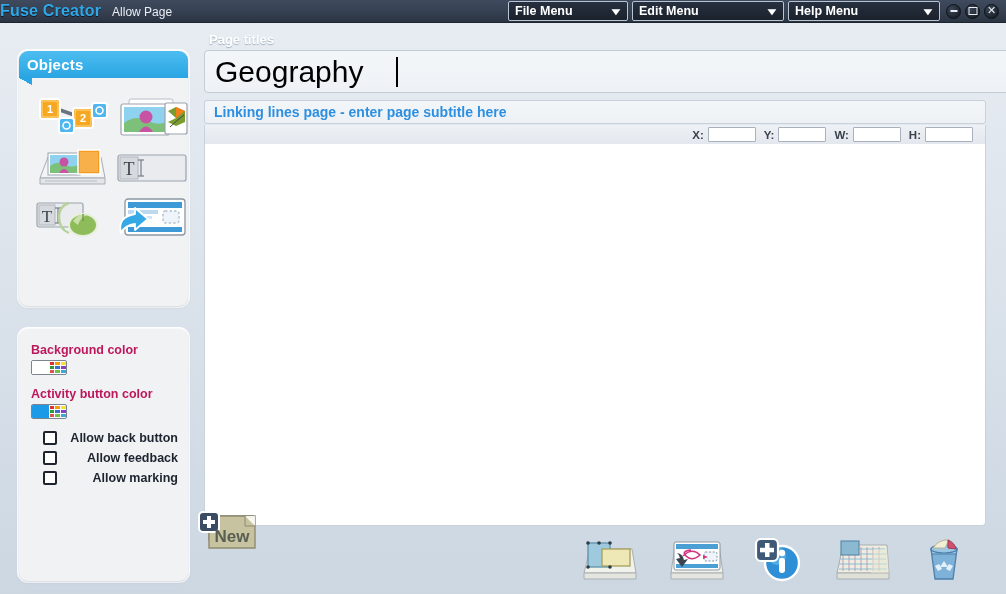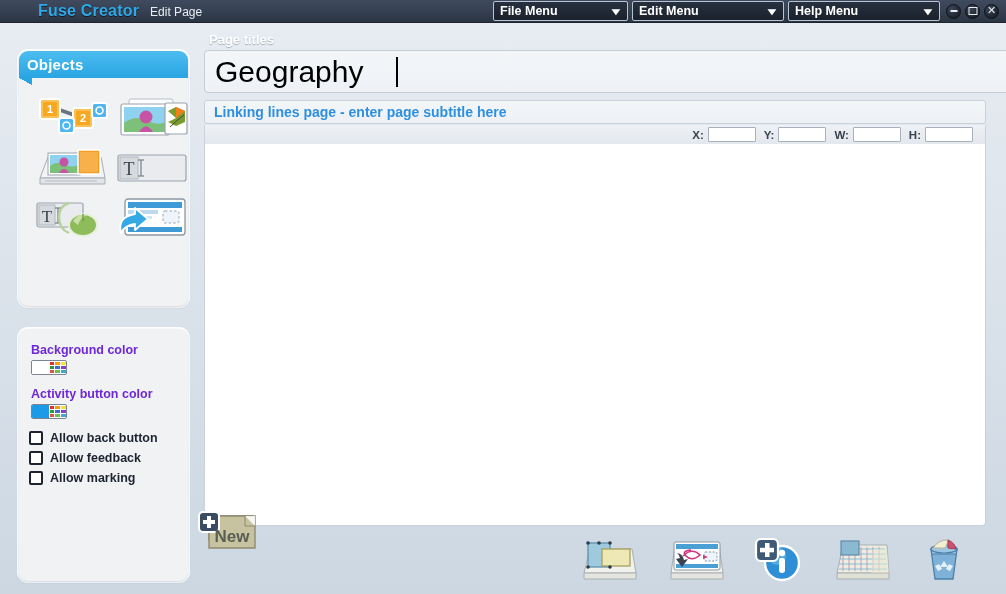--- a/index.html
+++ b/index.html
@@ -23,21 +23,20 @@
     width: 1006px; height: 23px;
     background: linear-gradient(to bottom, #3f4a5e 0%, #364153 50%, #2b3442 100%);
     border-bottom: 1px solid #1d2430;
     display: flex;
     align-items: center;
   }
   #app-title {
     color: #2fa8e8;
     font-size: 16px;
     font-weight: bold;
-    margin-left: 38px;
     letter-spacing: 0.2px;
     text-shadow: 0 1px 0 #141a24;
   }
   #page-mode {
     color: #e9eef5;
     font-size: 12px;
     margin-left: 11px;
     padding-top: 2px;
   }
 
@@ -57,21 +56,21 @@
     font-weight: bold;
     padding: 0 6px;
     cursor: pointer;
   }
   .menu-btn .mlabel { flex: 1; white-space: nowrap; }
   .menu-btn .mcaret {
     font-size: 10px;
     margin-left: 10px;
     transform: scaleX(1.5);
   }
-  #menu-file  { width: 135px; }
+  #menu-file  { width: 120px; }
   #menu-edit  { width: 152px; }
   #menu-help  { width: 152px; }
 
   #wincontrols {
     display: flex;
     align-items: center;
     gap: 4px;
     margin-right: 7px;
     margin-left: 2px;
   }
@@ -167,21 +166,21 @@
     align-items: center;
     justify-content: center;
     cursor: pointer;
   }
   .obj-cell svg { display: block; }
 
   
   .opt-label {
     font-size: 12.5px;
     font-weight: bold;
-    color: #6d28d9;
+    color: #be185d;
     margin: 2px 0 3px 2px;
   }
   .color-btn {
     width: 36px; height: 15px;
     border: 1px solid #7b848f;
     border-radius: 2px;
     background: #ffffff;
     display: flex;
     align-items: center;
     margin: 0 0 12px 2px;
@@ -195,22 +194,23 @@
     display: grid;
     grid-template-columns: repeat(3, 1fr);
     grid-template-rows: repeat(3, 1fr);
     gap: 1px;
   }
   .palette i { display: block; }
 
   .check-row {
     display: flex;
     align-items: center;
-    margin: 0 0 6px 0;
+    margin: 0 0 6px 14px;
     cursor: pointer;
+    justify-content: space-between;
   }
   .chk {
     width: 14px; height: 14px;
     border: 2px solid #1d2430;
     border-radius: 2px;
     background: #ffffff;
     margin-right: 7px;
     flex: 0 0 auto;
   }
   .check-row span {
@@ -345,21 +345,21 @@
     align-items: center;
     gap: 25px;
   }
   .tool-btn { cursor: pointer; display: block; }
 </style>
 </head>
 <body>
 
 <div id="titlebar">
   <div id="app-title">Fuse Creator</div>
-  <div id="page-mode">Edit Page</div>
+  <div id="page-mode">Allow Page</div>
   <div class="menu-spacer"></div>
 
   <div class="menu-btn" id="menu-file">
     <span class="mlabel">File Menu</span>
     <span class="mcaret">▼</span>
   </div>
   <div class="menu-btn" id="menu-edit">
     <span class="mlabel">Edit Menu</span>
     <span class="mcaret">▼</span>
   </div>

